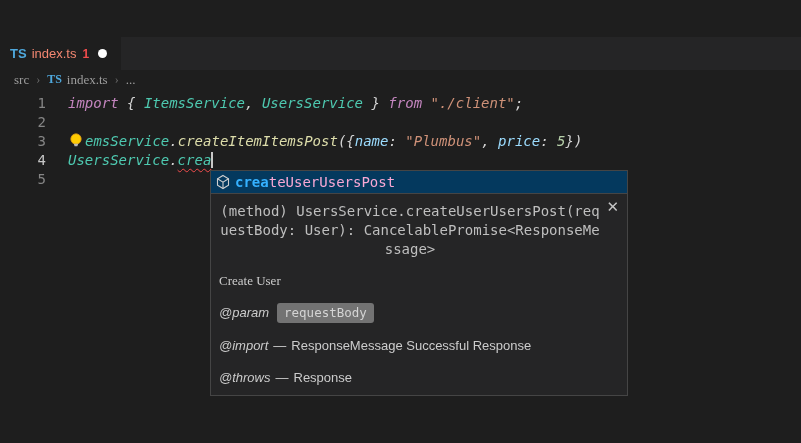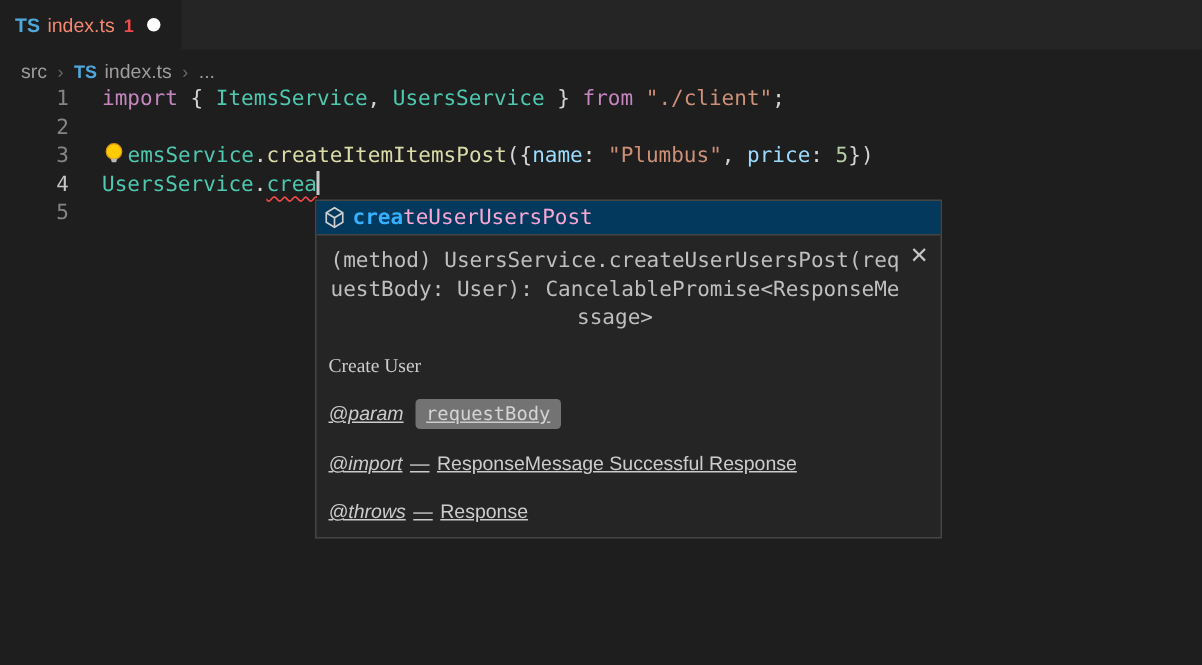--- a/index.html
+++ b/index.html
@@ -2,48 +2,48 @@
 <html><head>
 <meta charset="utf-8">
 <style>
   * { margin:0; padding:0; box-sizing:border-box; }
   html,body { width:801px; height:443px; }
   body {
     background:#1e1e1e;
     font-family:"Liberation Sans", sans-serif;
     overflow:hidden; position:relative;
   }
-  .screen { position:absolute; inset:0; }
+  .screen { position:absolute; inset:0;margin-top:37px; }
 
   
   .tabbar { position:absolute; left:0; top:0; width:801px; height:33px; background:#252526; }
   .tab {
     position:absolute; left:0; top:0; width:121px; height:33px; background:#1e1e1e;
     display:flex; align-items:center; padding-left:10px; cursor:pointer;
   }
   .ts-icon { color:#4fa8dc; font-weight:bold; font-size:13px; letter-spacing:0; }
   .tab-label { color:#f48771; font-size:13px; margin-left:5px; }
   .tab-badge { color:#f14c4c; font-size:12px; font-weight:bold; margin-left:6px; }
   .tab-dot { width:9px; height:9px; border-radius:50%; background:#ffffff; margin-left:9px; }
 
   
   .breadcrumb {
     position:absolute; left:14px; top:35px; height:20px;
-    display:flex; align-items:flex-end; font-size:13px; color:#9d9d9d;
+    display:flex; align-items:flex-start; font-size:13px; color:#9d9d9d;font-family:Liberation Serif, serif;
   }
   .breadcrumb .chev { color:#6a6a6a; margin:0 7px; font-size:12px; }
   .breadcrumb .ts-icon { font-size:12px; margin-right:5px; }
 
   
   .editor { position:absolute; left:0; top:57px; width:801px; }
   .line { display:flex; height:19px; line-height:19px;
           font-family:"DejaVu Sans Mono", monospace; font-size:14px; }
   .ln { width:46px; text-align:right; color:#858585; flex:none; }
   .ln.active { color:#c6c6c6; }
-  .code { padding-left:22px; white-space:pre; color:#d4d4d4; }
+  .code { padding-left:22px; white-space:pre; color:#d4d4d4;font-style:italic; }
   .tk-kw   { color:#c586c0; }
   .tk-type { color:#4ec9b0; }
   .tk-pn   { color:#d4d4d4; }
   .tk-fn   { color:#dcdcaa; }
   .tk-prop { color:#9cdcfe; }
   .tk-str  { color:#ce9178; }
   .tk-num  { color:#b5cea8; }
   .tk-err  {
     color:#4ec9b0;
     text-decoration:underline; text-decoration-style:wavy;
@@ -71,21 +71,21 @@
   .signature {
     font-family:"DejaVu Sans Mono", monospace; font-size:14px; line-height:19px;
     color:#bfbfbf; width:382px; white-space:pre-wrap; word-break:break-all;text-align:center;
   }
   .close-icon {
     position:absolute; top:6px; right:8px; color:#c5c5c5; font-size:15px;
     line-height:15px; cursor:pointer; font-family:"DejaVu Sans", sans-serif;
   }
   .summary { margin-top:13px; font-size:13px; color:#cccccc; line-height:17px;font-family:Liberation Serif, serif; }
   .tagline { margin-top:14px; font-size:13px; color:#cccccc; line-height:18px;
-             display:flex; align-items:center;text-decoration:underline; }
+             display:flex; align-items:center; }
   .tag { font-style:italic; color:#cccccc; }
   .dash { margin:0 5px; color:#cccccc; }
   .chip {
     font-family:"DejaVu Sans Mono", monospace; font-size:12.5px; color:#d4d4d4;
     background:#737373; border-radius:3px; padding:1px 7px; margin-left:8px;
   }
 </style>
 </head>
 <body>
 

